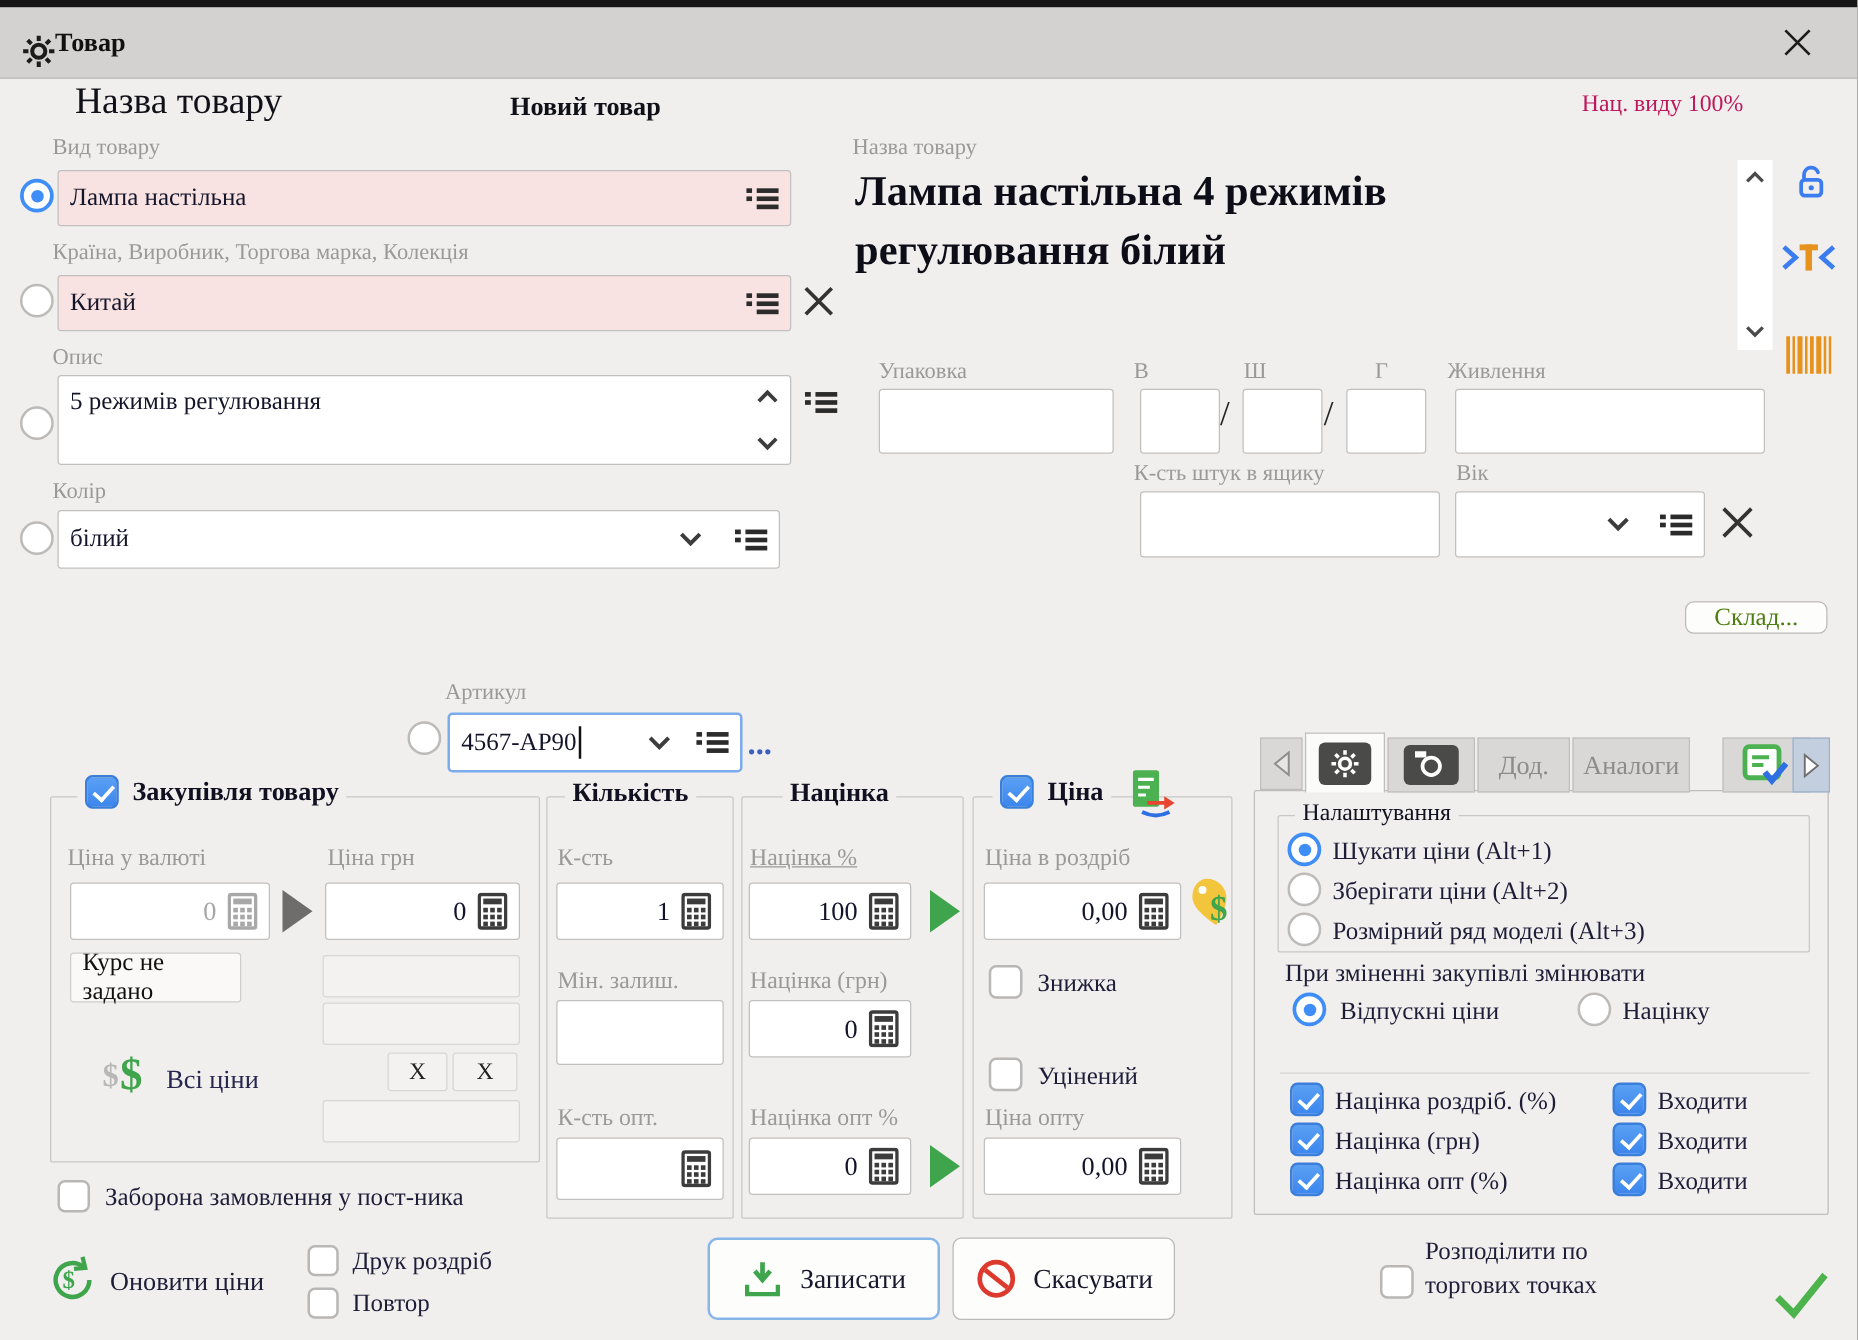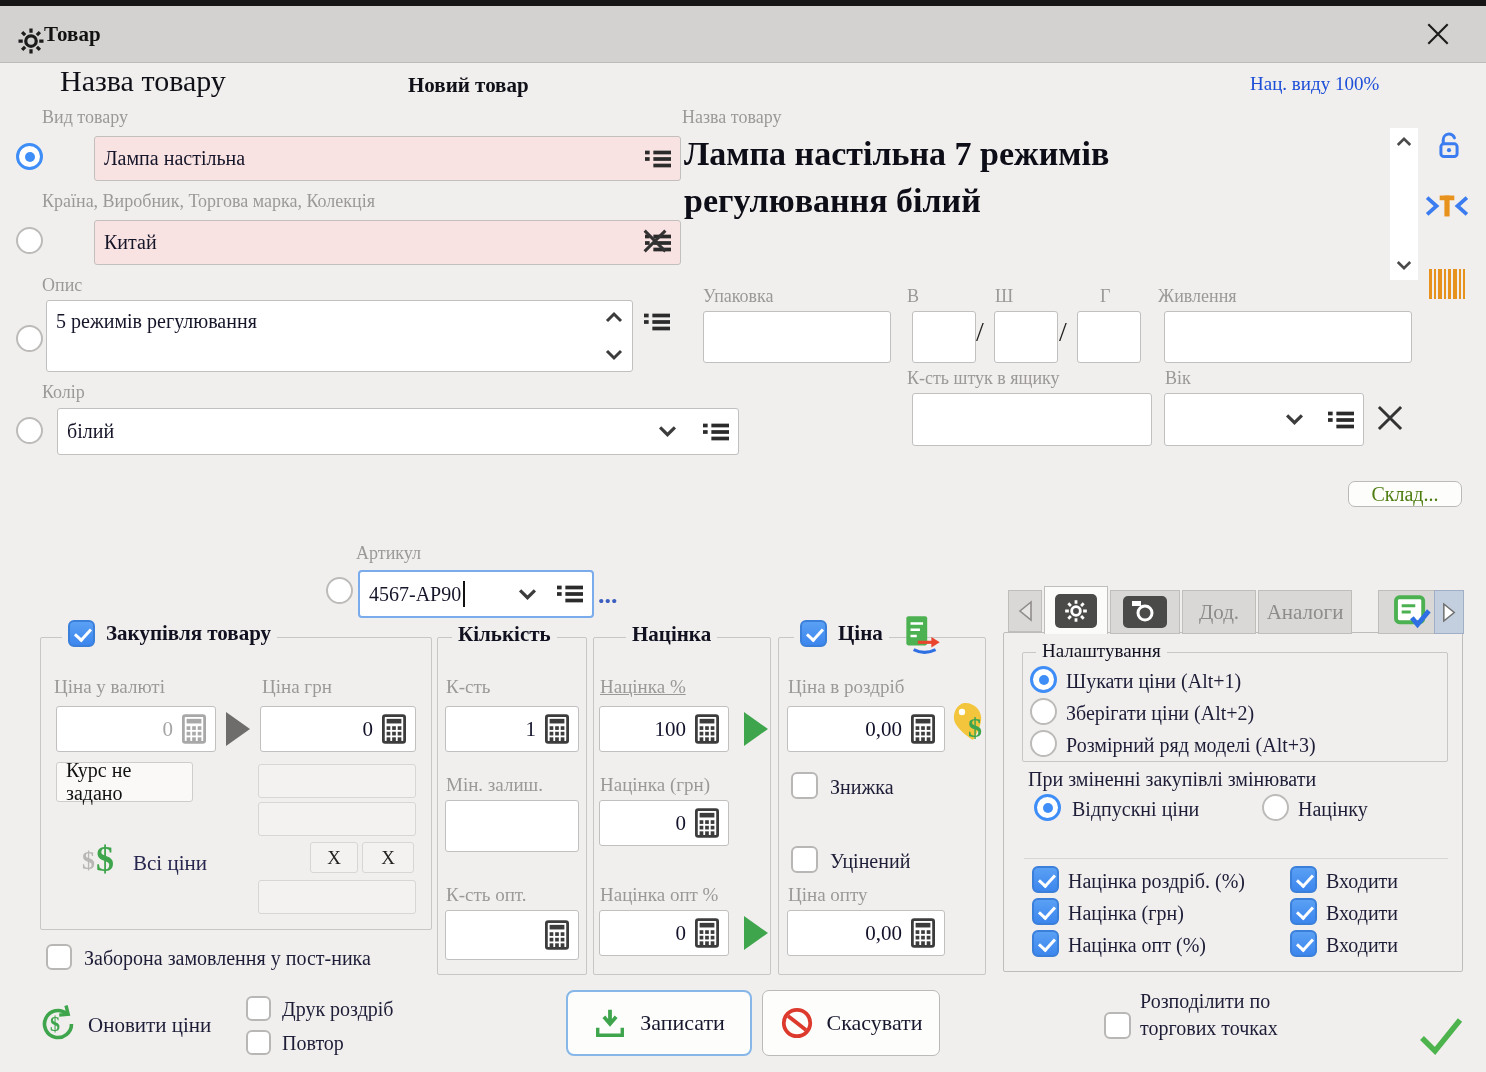--- a/index.html
+++ b/index.html
@@ -7,21 +7,21 @@
        font-family:Liberation Serif, serif;overflow:hidden;color:#17172e;}
   .abs{position:absolute;}
   .topstrip{position:absolute;left:0;top:0;width:100%;height:6px;background:#161616;}
   .titlebar{position:absolute;left:0;top:6px;width:100%;height:56px;background:#d4d2d0;
             border-bottom:1px solid #bdbbb9;display:flex;align-items:center;}
   .title-text{font-size:21px;font-weight:bold;color:#111;margin-left:14px;}
   .lbl{position:absolute;color:#9b9998;font-size:18px;white-space:nowrap;}
   .dtext{color:#1d1d38;font-size:20px;white-space:nowrap;}
   .fld{position:absolute;box-sizing:border-box;background:#fff;border:1px solid #c2c0be;
        border-radius:3px;display:flex;align-items:center;padding:0 9px;font-size:20px;color:#15152a;}
-  .fld.pink{background:#f8e3e2;margin-left:48px;}
+  .fld.pink{background:#f8e3e2;}
   .fld.dis{background:#f4f2f0;border-color:#d8d6d4;}
   .grow{flex:1;}
   .num{text-align:right;padding-right:9px;font-size:21px;color:#12122b;}
   .num.gray{color:#a5a5a5;}
   .radio{box-sizing:border-box;position:absolute;width:27px;height:27px;border-radius:50%;
          background:#fff;border:2px solid #bdbbb9;}
   .radio.sel{border:3.5px solid #3f8ef7;}
   .radio.sel::after{content:"";position:absolute;left:50%;top:50%;width:10px;height:10px;
          margin:-5px 0 0 -5px;border-radius:50%;background:#3f8ef7;}
   .cb{box-sizing:border-box;position:absolute;width:27px;height:27px;border-radius:6px;
@@ -62,21 +62,21 @@
         </g>
       </svg>
     <span class="title-text" style="margin-left:44px">Товар</span>
   </div>
   <svg class="abs" style="left:1424px;top:20px" width="28" height="28" viewBox="0 0 26 26">
       <path d="M4 4l18 18M22 4L4 22" stroke="#1c1c1c" stroke-width="2"></path>
     </svg>
 
   <div class="abs" style="left:60px;top:64px;font-size:30px;font-weight:500;color:#101018">Назва товару</div>
   <div class="abs" style="left:408px;top:73px;font-size:21px;font-weight:bold;color:#101018">Новий товар</div>
-  <div class="abs" style="left:1250px;top:73px;width:160px;text-align:left;font-size:19px;color:#1d4ed8">Нац. виду 100%</div>
+  <div class="abs" style="left:1250px;top:73px;width:160px;text-align:center;font-size:19px;color:#be185d">Нац. виду 100%</div>
 
   <div class="lbl" style="left:42px;top:107px">Вид товару</div>
   <div class="radio sel" style="left:16px;top:143px"></div>
   <div class="fld pink" style="left:46px;top:136px;width:587px;height:45px">
     <span class="grow">Лампа настільна</span>
     <svg width="26" height="20" viewBox="0 0 28 20">
         <g fill="#2b2b2b">
           <rect x="0" y="1" width="5" height="4"></rect>
           <rect x="0" y="8" width="5" height="4"></rect>
           <rect x="9" y="1" width="19" height="4"></rect>
@@ -122,38 +122,38 @@
         <rect x="0" y="1" width="5" height="4"></rect>
         <rect x="0" y="8" width="5" height="4"></rect>
         <rect x="9" y="1" width="19" height="4"></rect>
         <rect x="9" y="8" width="19" height="4"></rect>
         <rect x="9" y="15" width="19" height="4"></rect>
       </g>
     </svg>
 
   <div class="lbl" style="left:42px;top:382px">Колір</div>
   <div class="radio" style="left:16px;top:417px"></div>
-  <div class="fld" style="left:57px;top:408px;width:682px;height:47px">
+  <div class="fld" style="left:46px;top:408px;width:578px;height:47px">
     <span class="grow">білий</span>
     <svg style="margin-right:26px" width="19" height="13" viewBox="0 0 18 12">
         <path d="M2 2l7 7 7-7" fill="none" stroke="#3c3c3c" stroke-width="3"></path>
       </svg>
     <svg width="26" height="20" viewBox="0 0 28 20">
         <g fill="#2b2b2b">
           <rect x="0" y="1" width="5" height="4"></rect>
           <rect x="0" y="8" width="5" height="4"></rect>
           <rect x="9" y="1" width="19" height="4"></rect>
           <rect x="9" y="8" width="19" height="4"></rect>
           <rect x="9" y="15" width="19" height="4"></rect>
         </g>
       </svg>
   </div>
 
   <div class="lbl" style="left:682px;top:107px">Назва товару</div>
-  <div class="abs" style="left:684px;top:130px;width:580px;font-size:34px;font-weight:bold;color:#0d0d18;line-height:47px">Лампа настільна 7 режимів регулювання білий</div>
+  <div class="abs" style="left:684px;top:130px;width:580px;font-size:34px;font-weight:bold;color:#0d0d18;line-height:47px">Лампа настільна 4 режимів регулювання білий</div>
   <div class="abs" style="left:1390px;top:128px;width:28px;height:152px;background:#fff">
     <svg class="abs" style="left:6px;top:8px" width="16" height="11" viewBox="0 0 18 12">
         <path d="M2 10l7-7 7 7" fill="none" stroke="#4a4a4a" stroke-width="3"></path>
       </svg>
     <svg class="abs" style="left:6px;top:132px" width="16" height="11" viewBox="0 0 18 12">
         <path d="M2 2l7 7 7-7" fill="none" stroke="#4a4a4a" stroke-width="3"></path>
       </svg>
   </div>
   <svg class="abs" style="left:1434px;top:130px" width="30" height="30" viewBox="0 0 26 26">
       <path d="M8 12V8.5a5 5 0 0 1 9.7-1.7" fill="none" stroke="#3b7df0" stroke-width="2.6" stroke-linecap="round"></path>

